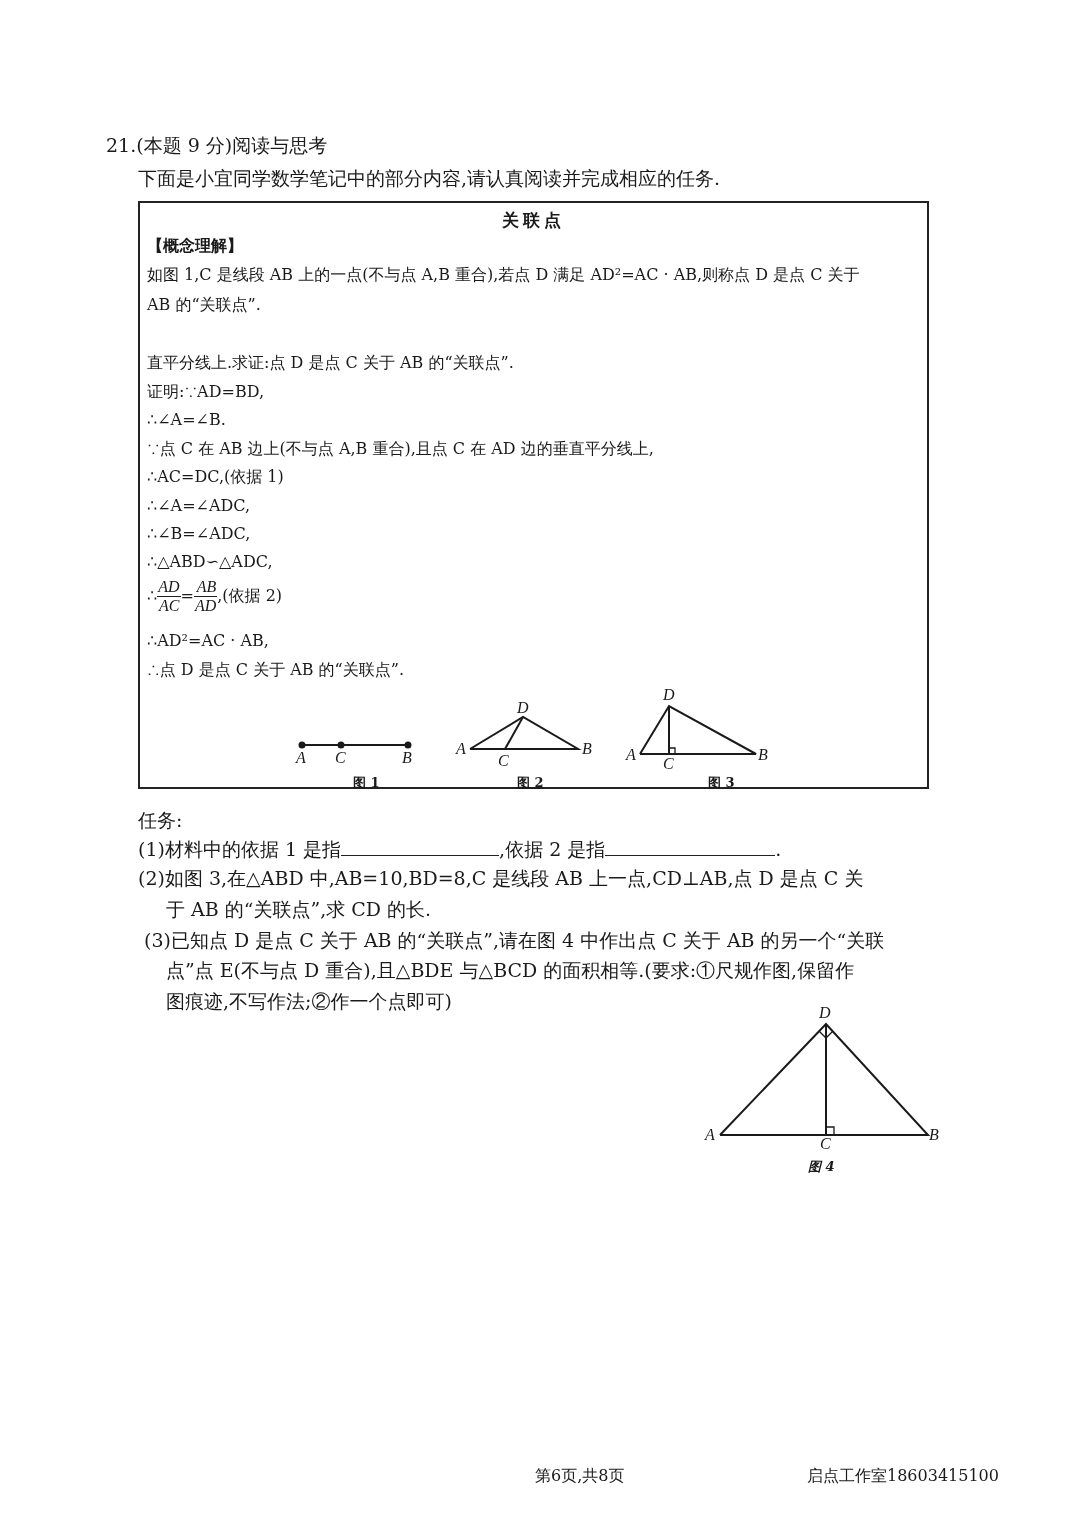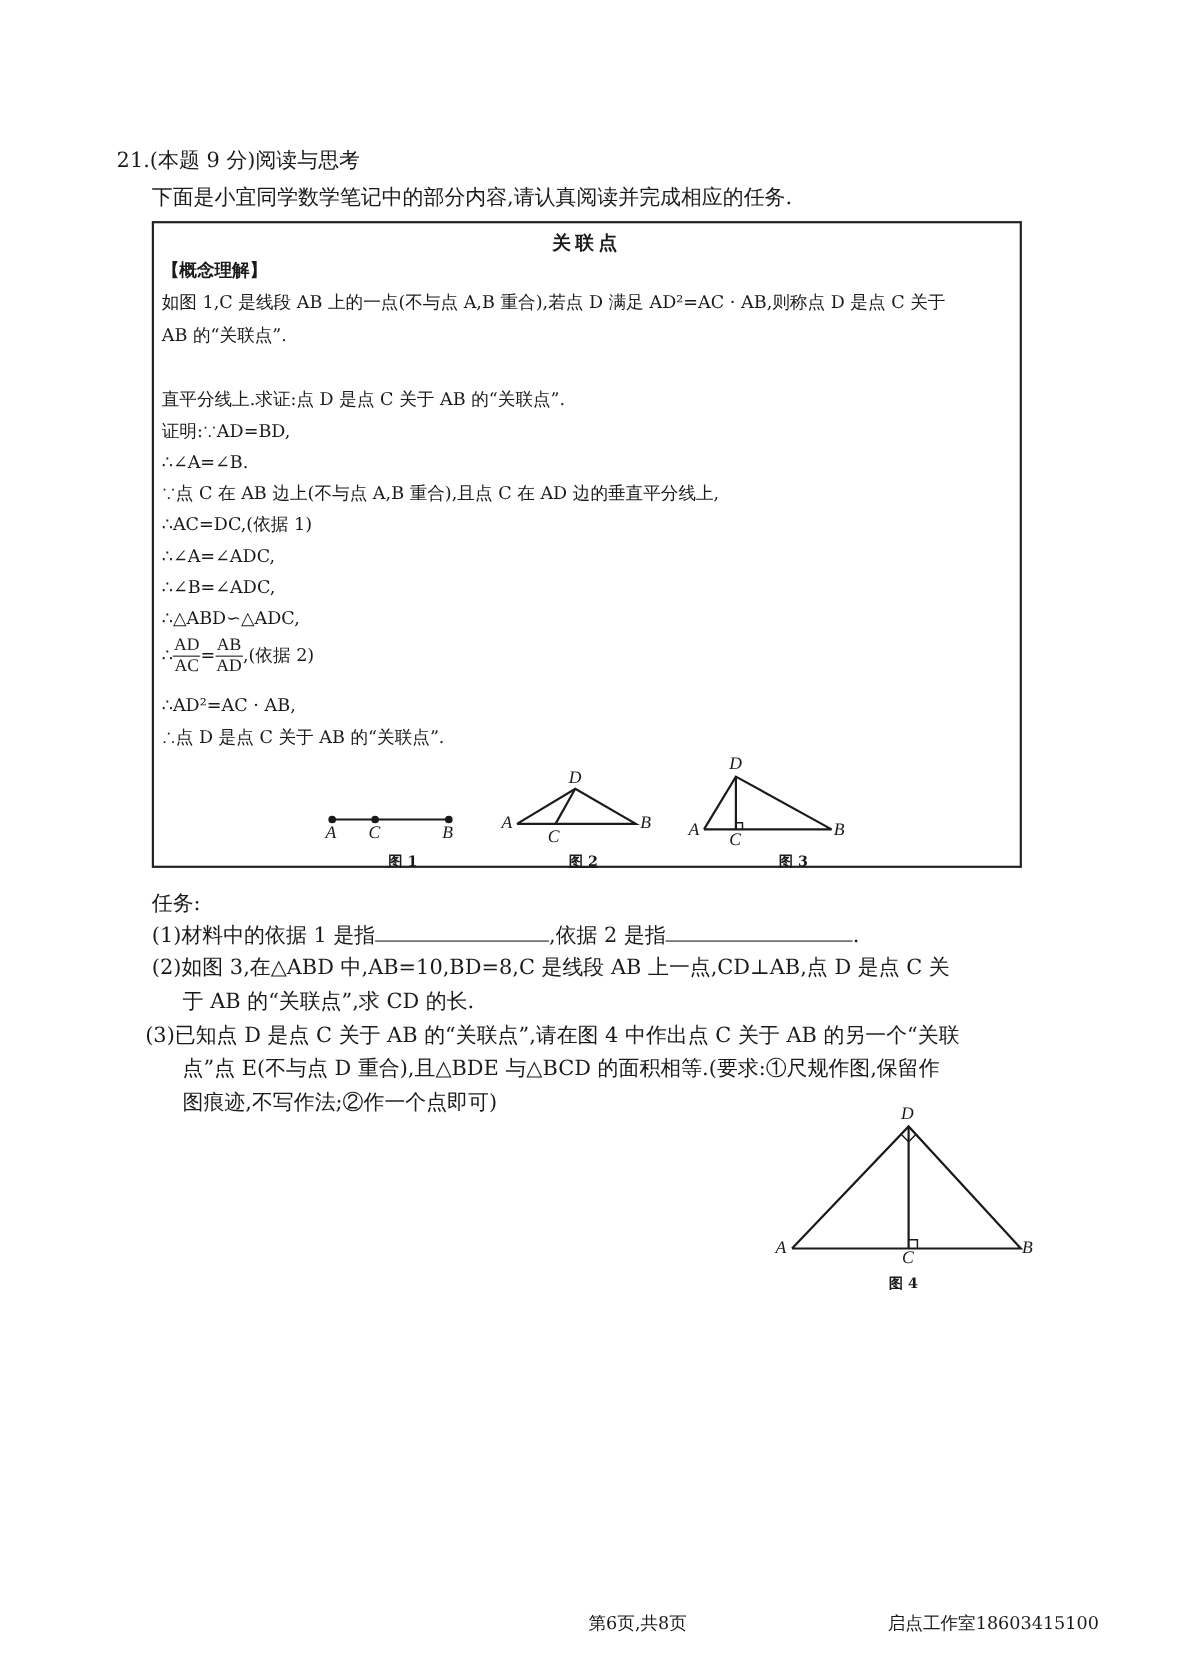--- a/index.html
+++ b/index.html
@@ -8,21 +8,21 @@
   .abs { position:absolute; white-space:nowrap; }
   .q-head { left:106px; top:133px; font-size:19px; }
   .q-intro { left:138px; top:166px; font-size:19px; }
   .note-box { position:absolute; left:138px; top:201px; width:791px; height:588px;
               border:2px solid #222; box-sizing:border-box; }
   .note-title { position:absolute; left:0; right:0; top:6px; text-align:center;
                 font-size:17px; font-weight:bold; letter-spacing:4px; }
   .note-line { position:absolute; left:7px; font-size:16px; white-space:nowrap; }
   .bold { font-weight:bold; }
   i, .it { font-style:italic; font-family:"Liberation Serif",serif; }
-  .frac { display:inline-block; vertical-align:middle; text-align:center; line-height:1; font-family:"Liberation Serif",serif; }
+  .frac { display:inline-block; vertical-align:middle; text-align:right; line-height:1; font-style:italic; font-family:"Liberation Serif",serif; }
   .frac span { display:block; padding:0 1px; }
   .frac .num { border-bottom:1px solid #222; padding-bottom:1px; }
   .frac .den { padding-top:1px; }
   .fig-label { font-size:13px; font-weight:bold; }
   .task { font-size:19px; }
   .blank { display:inline-block; border-bottom:1.5px solid #222; height:14px; vertical-align:baseline; }
   .footer { font-size:16px; top:1466px;margin-left:42px; }
 </style>
 </head>
 <body>
@@ -101,24 +101,24 @@
 <div class="abs it" style="left:663px;top:755px;font-size:16px;">C</div>
 <div class="abs it" style="left:758px;top:746px;font-size:16px;">B</div>
 <div class="abs fig-label" style="left:686px;top:774px;margin-left:22px;">图 3</div>
 
 <div class="abs task" style="left:138px;top:808px;">任务:</div>
 <div class="abs task" style="left:138px;top:837px;">
   <span>(1)材料中的依据 1 是指</span><span class="blank" style="width:158px;"></span><span>,依据 2 是指</span><span class="blank" style="width:170px;"></span><span>.</span>
 </div>
 <div class="abs task" style="left:138px;top:866px;">(2)如图 3,在△ABD 中,AB=10,BD=8,C 是线段 AB 上一点,CD⊥AB,点 D 是点 C 关</div>
 <div class="abs task" style="left:166px;top:897px;">于 AB 的“关联点”,求 CD 的长.</div>
-<div class="abs task" style="left:132px;top:928px;">(3)已知点 D 是点 C 关于 AB 的“关联点”,请在图 4 中作出点 C 关于 AB 的另一个“关联</div>
+<div class="abs task" style="left:144px;top:928px;">(3)已知点 D 是点 C 关于 AB 的“关联点”,请在图 4 中作出点 C 关于 AB 的另一个“关联</div>
 <div class="abs task" style="left:166px;top:958px;">点”点 E(不与点 D 重合),且△BDE 与△BCD 的面积相等.(要求:①尺规作图,保留作</div>
 <div class="abs task" style="left:166px;top:989px;">图痕迹,不写作法;②作一个点即可)</div>
 
 <div class="abs it" style="left:705px;top:1126px;font-size:16px;">A</div>
 <div class="abs it" style="left:819px;top:1004px;font-size:16px;">D</div>
 <div class="abs it" style="left:820px;top:1135px;font-size:16px;">C</div>
 <div class="abs it" style="left:929px;top:1126px;font-size:16px;">B</div>
-<div class="abs fig-label" style="left:808px;top:1158px;">图 4</div>
+<div class="abs fig-label" style="left:808px;top:1158px;font-style:italic;">图 4</div>
 
 <div class="abs footer" style="left:493px;">第6页,共8页</div>
 <div class="abs footer" style="left:765px;">启点工作室18603415100</div>
 
 </body></html>

